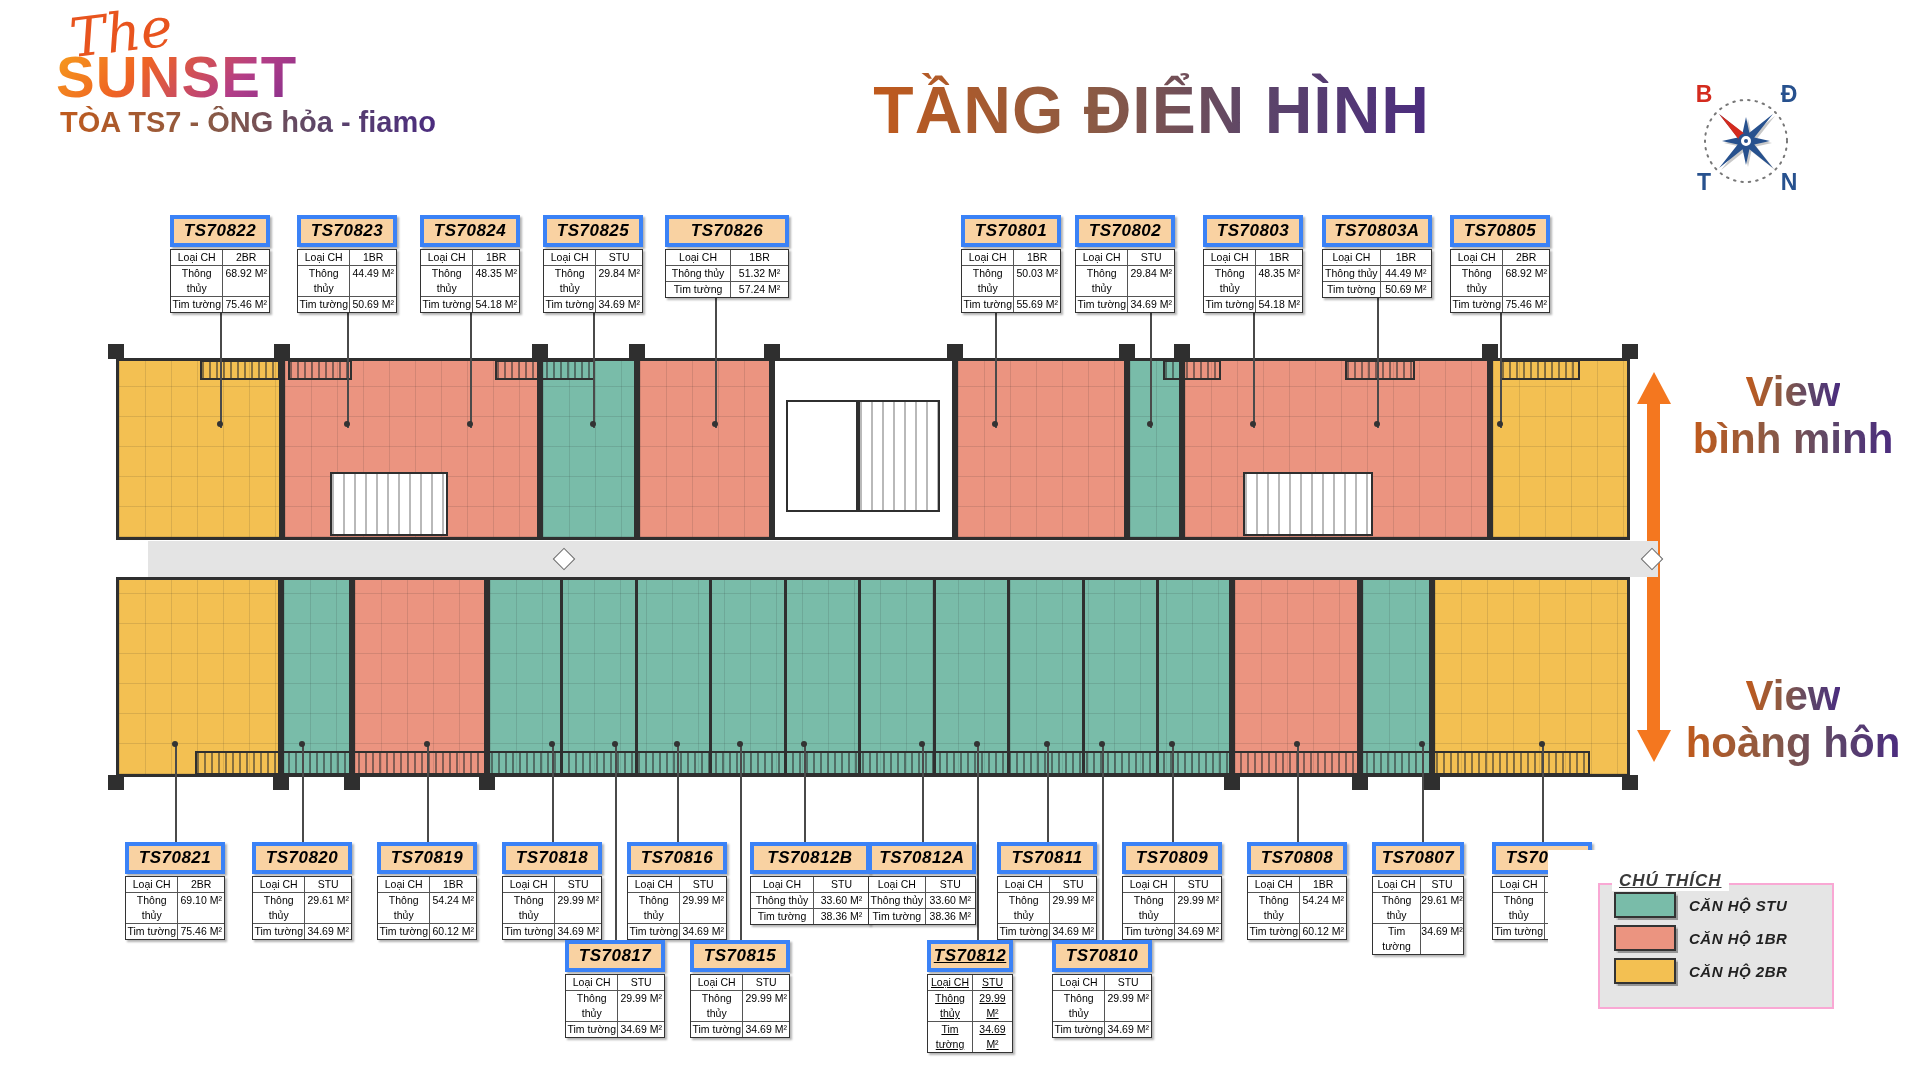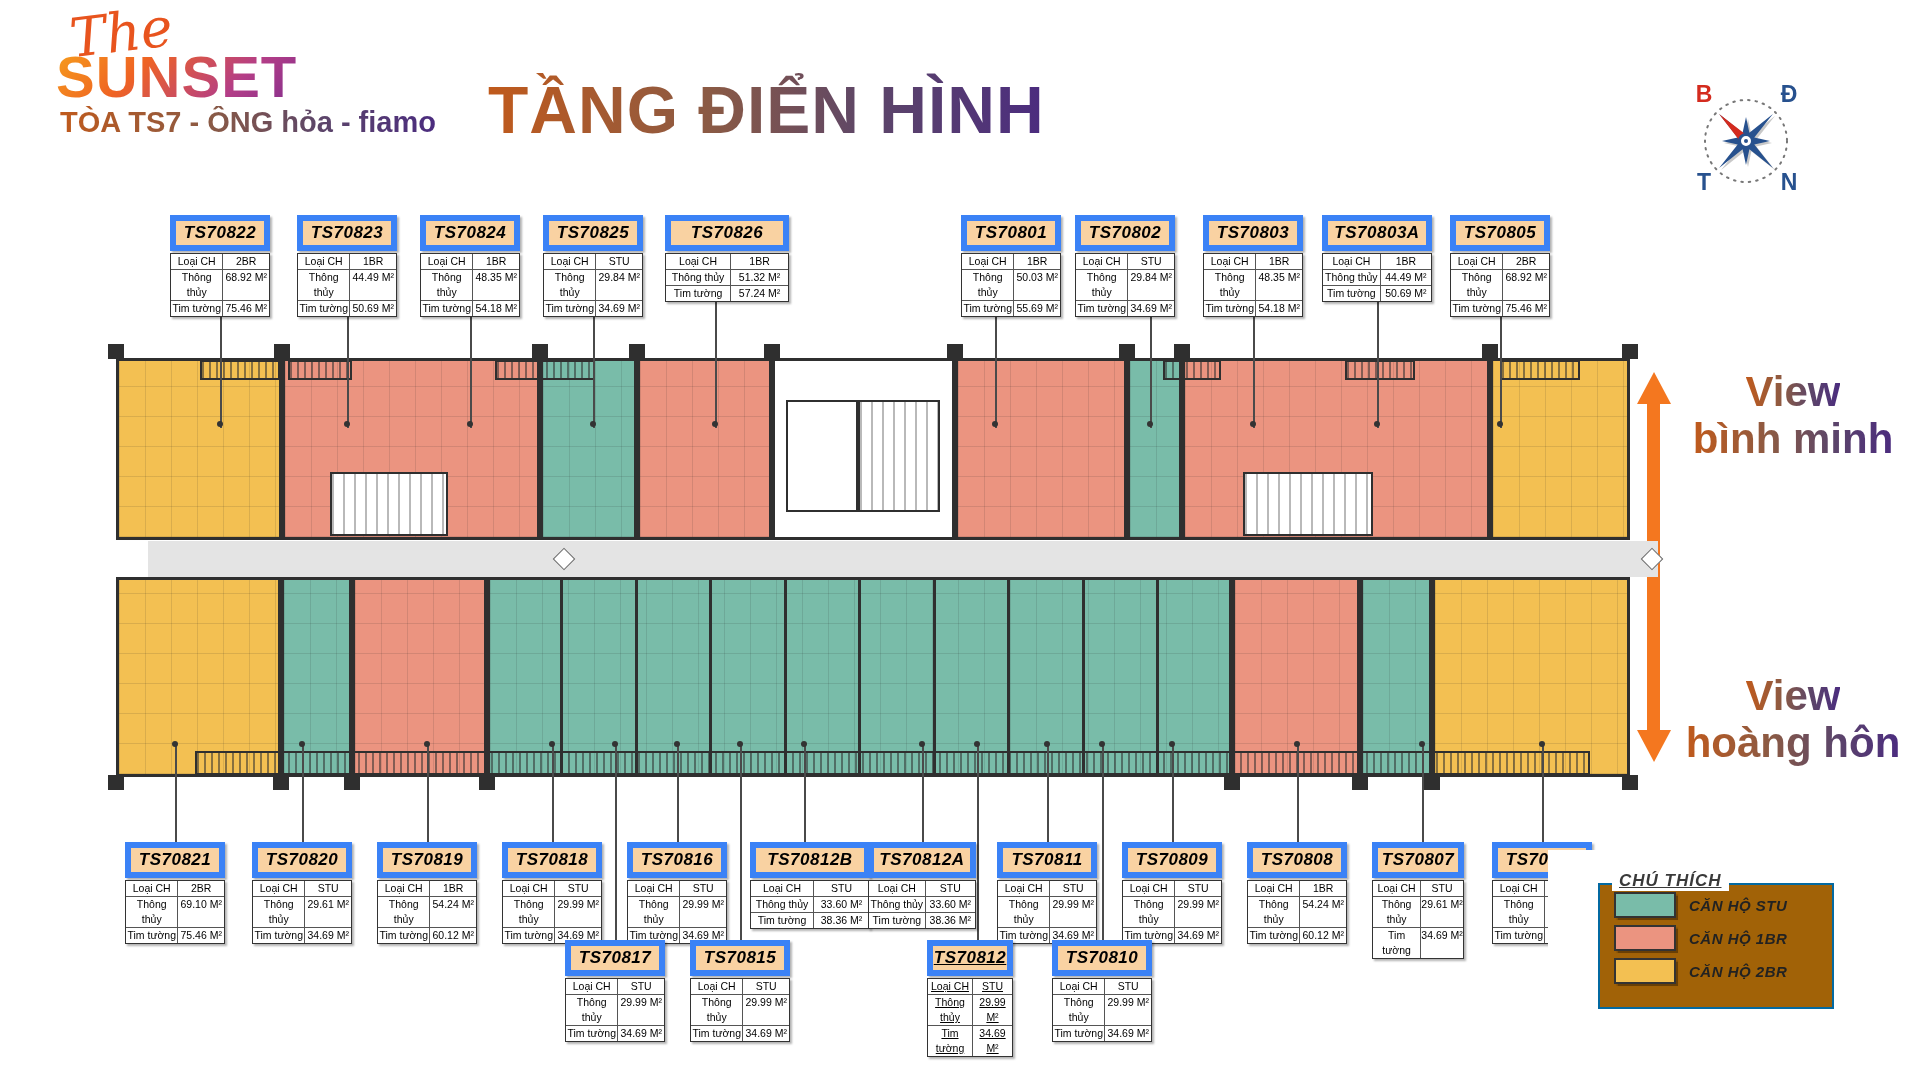--- a/index.html
+++ b/index.html
@@ -18,21 +18,21 @@
     font-family:"DejaVu Serif",serif;font-style:italic;font-size:54px;line-height:.9;
     color:#e8541e;transform:rotate(-7deg);margin-left:26px;width:90px;
   }
   .logo-sunset{
     font-size:58px;font-weight:800;letter-spacing:1px;margin-top:-16px;margin-left:12px;
     background:linear-gradient(135deg,#f7a21b 0%,#ef6323 35%,#b43e87 72%,#7f2d8e 100%);
     -webkit-background-clip:text;background-clip:text;color:transparent;display:inline-block;
   }
   .logo-tag{font-size:29px;font-weight:700;margin-top:-4px;margin-left:16px;}
   
-  #title{left:488px;top:72px;width:930px;text-align:left;}
+  #title{left:500px;top:72px;width:930px;text-align:right;}
   #title span{font-size:66px;font-weight:700;letter-spacing:1px;}
   
   #compass{left:1686px;top:56px;}
   
   .view-label{width:250px;text-align:center;line-height:1.12;font-weight:bold;}
   .view-label div{font-size:42px;}
   #view-top{left:1668px;top:368px;}
   #view-bottom{left:1668px;top:672px;}
   .arr-shaft{width:13px;background:#f4771f;}
   .arr-head{width:0;height:0;border-left:17px solid transparent;border-right:17px solid transparent;}
@@ -59,32 +59,32 @@
     position:absolute;box-sizing:border-box;background-color:#fff;border:2px solid #2f2f2f;z-index:2;
     background-image:repeating-linear-gradient(90deg,#b9b9b9 0 2px,transparent 2px 11px);
   }
   .ov-room{position:absolute;box-sizing:border-box;background:#fff;border:2px solid #2f2f2f;z-index:2;}
   .diamond{position:absolute;width:14px;height:14px;border:1.5px solid #666;background:#fff;transform:rotate(45deg);z-index:2;}
   .stem{position:absolute;width:1.5px;background:#4a4a4a;z-index:4;}
   .dot{position:absolute;width:6px;height:6px;border-radius:50%;background:#333;z-index:4;}
   
   .unit-card{position:absolute;z-index:5;}
   .uc-head{
-    border:6px solid #3b82f6;background:#f9d2a2;text-align:center;
+    border:4px solid #3b82f6;background:#f9d2a2;text-align:center;
     font-weight:bold;font-style:italic;font-size:17px;letter-spacing:.5px;
     padding:2px 0;margin-bottom:2px;box-shadow:2px 2px 2px rgba(0,0,0,.3);
   }
   .uc-body{border:1px solid #333;background:#fff;box-shadow:2px 2px 2px rgba(0,0,0,.3);}
   .uc-row{display:flex;border-top:1px solid #555;font-size:10.5px;line-height:15px;}
   .uc-row:first-child{border-top:none;}
   .uc-l{width:53%;border-right:1px solid #555;text-align:center;}
   .uc-v{width:47%;text-align:center;}
   
   #legend-back{left:1548px;top:850px;width:372px;height:182px;background:#fff;z-index:8;}
-  #legend-box{left:1598px;top:883px;width:232px;height:122px;border:2px solid #0369a1;z-index:9;background:#a16207;}
+  #legend-box{left:1598px;top:883px;width:232px;height:122px;border:2px solid #f9a8d4;z-index:9;background:#e5e5e5;}
   #legend-title{
     left:1612px;top:871px;z-index:10;background:#fff;padding:0 7px;
     font-size:17px;font-weight:bold;font-style:italic;color:#3a3a3a;letter-spacing:1px;
     text-decoration:underline;
   }
   .lg-row{display:flex;align-items:center;margin:7px 0 0 14px;}
   .lg-swatch{width:62px;height:26px;border:2px solid #333;box-sizing:border-box;margin-right:13px;box-shadow:1.5px 1.5px 1px rgba(0,0,0,.35);}
   .lg-label{font-size:15px;font-weight:bold;font-style:italic;color:#222;letter-spacing:.5px;}
 </style>
 </head>

